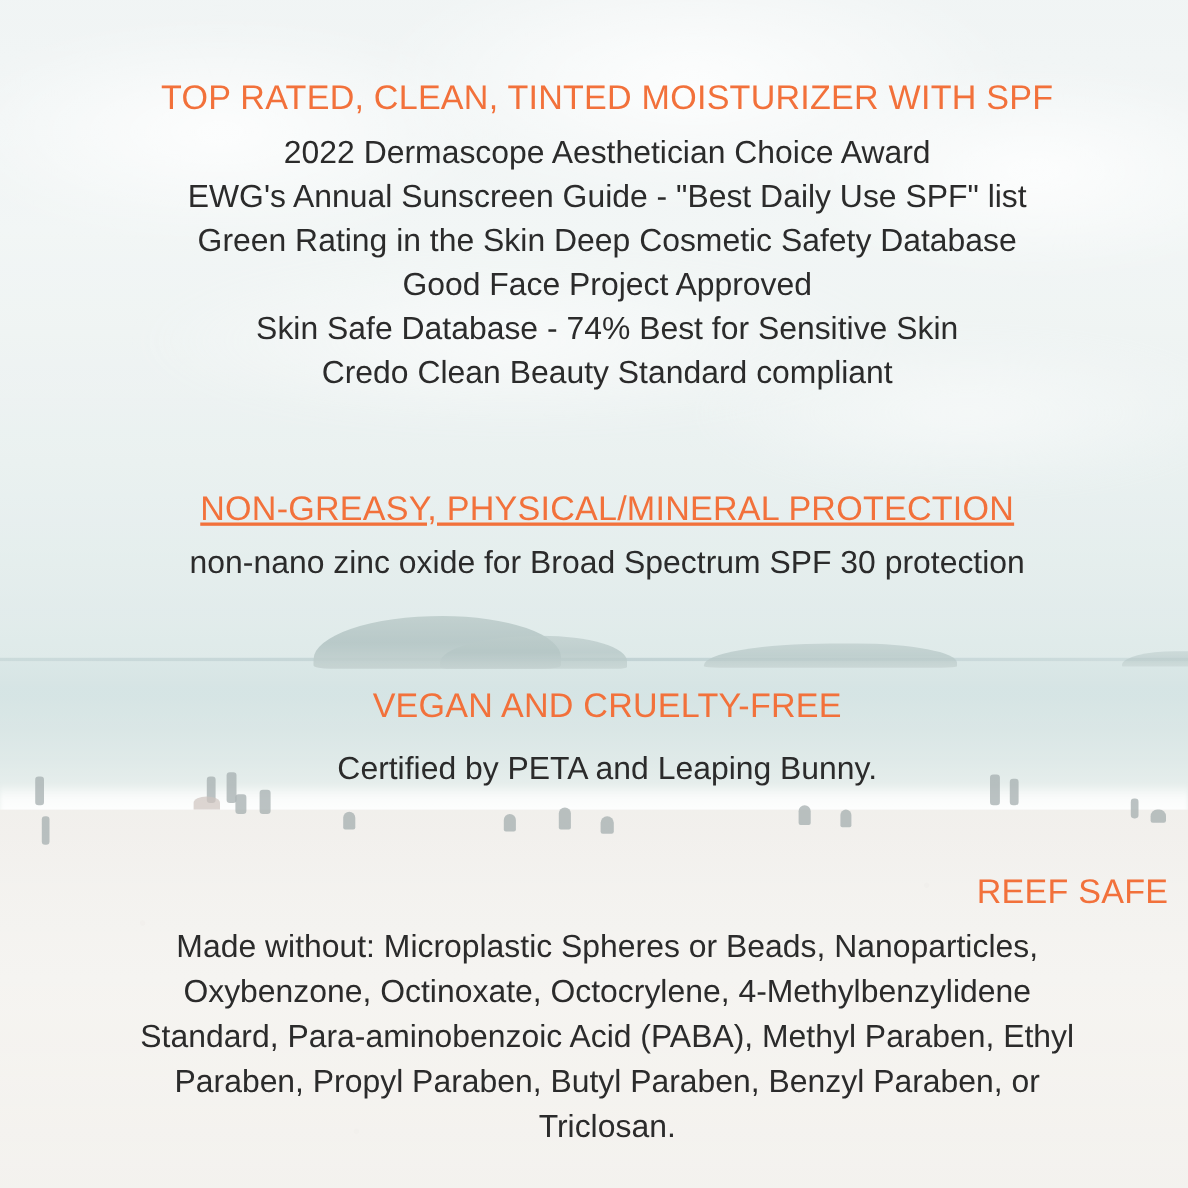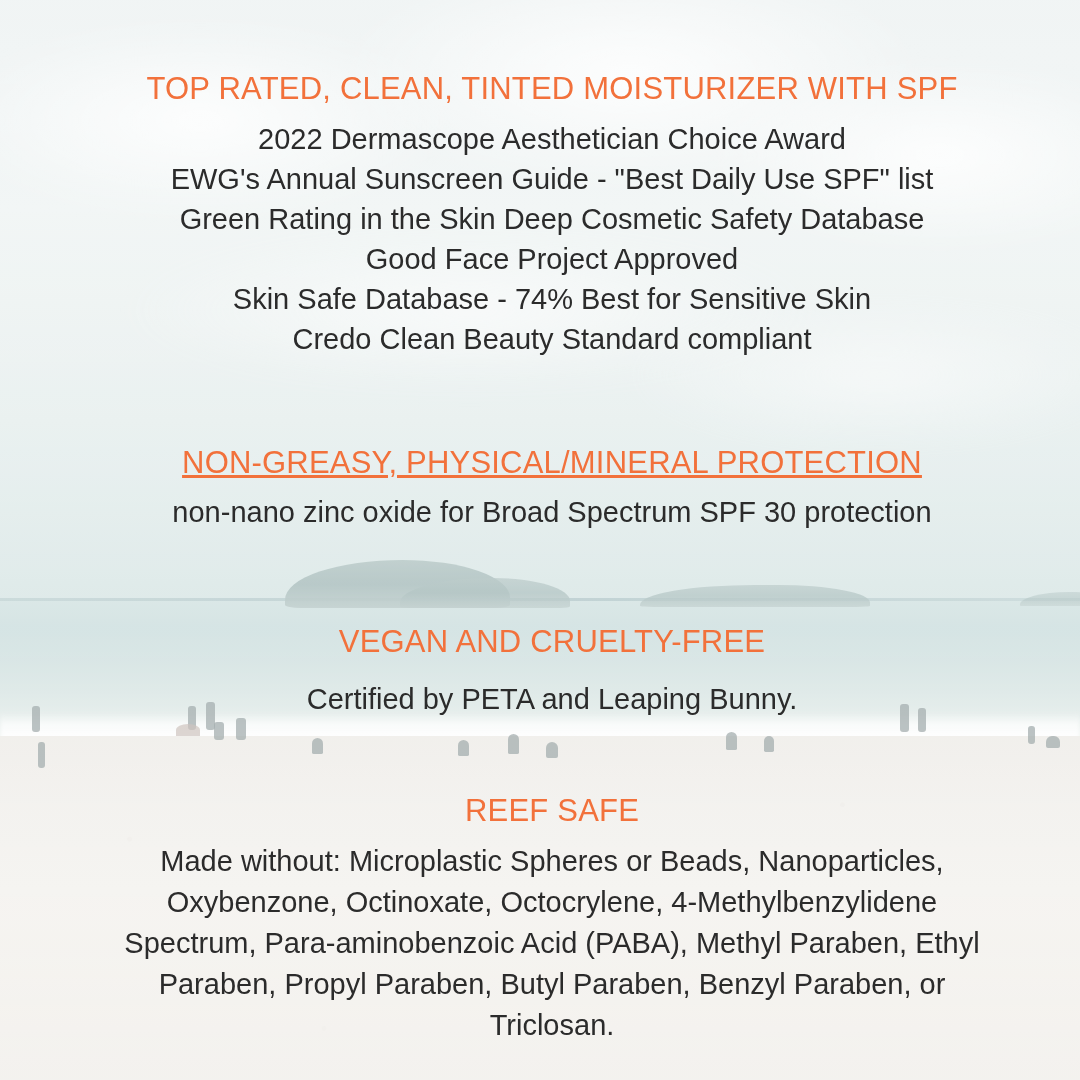--- a/index.html
+++ b/index.html
@@ -161,21 +161,21 @@
   .block-1 { position: absolute; left: 40px; top: 70px; width: 1000px; }
   .block-1 .heading { margin-bottom: 10px; }
 
   .block-2 { position: absolute; left: 40px; top: 444px; width: 1000px; }
   .block-2 .heading { margin-bottom: 9px; text-decoration: underline; }
 
   .block-3 { position: absolute; left: 40px; top: 623px; width: 1000px; }
   .block-3 .heading { margin-bottom: 17px; }
 
   .block-4 { position: absolute; left: 30px; top: 792px; width: 1020px; }
-  .block-4 .heading { margin-bottom: 10px; }
+  .block-4 .heading { margin-bottom: 10px; text-align: right; }
   .block-4 .line { line-height: 1.42; }
 </style>
 </head>
 <body>
 
 <div id="canvas">
 
   <div class="bg-sky"></div>
   <div class="cloud c1"></div>
   <div class="cloud c2"></div>
@@ -234,19 +234,19 @@
 
     <div class="block-3">
       <div class="heading">VEGAN AND CRUELTY-FREE</div>
       <div class="line">Certified by PETA and Leaping Bunny.</div>
     </div>
 
     <div class="block-4">
       <div class="heading">REEF SAFE</div>
       <div class="line">Made without: Microplastic Spheres or Beads, Nanoparticles,</div>
       <div class="line">Oxybenzone, Octinoxate, Octocrylene, 4-Methylbenzylidene</div>
-      <div class="line">Spectrum, Para-aminobenzoic Acid (PABA), Methyl Paraben, Ethyl</div>
+      <div class="line">Standard, Para-aminobenzoic Acid (PABA), Methyl Paraben, Ethyl</div>
       <div class="line">Paraben, Propyl Paraben, Butyl Paraben, Benzyl Paraben, or</div>
       <div class="line">Triclosan.</div>
     </div>
 
   </div>
 </div>
 
 </body></html>

